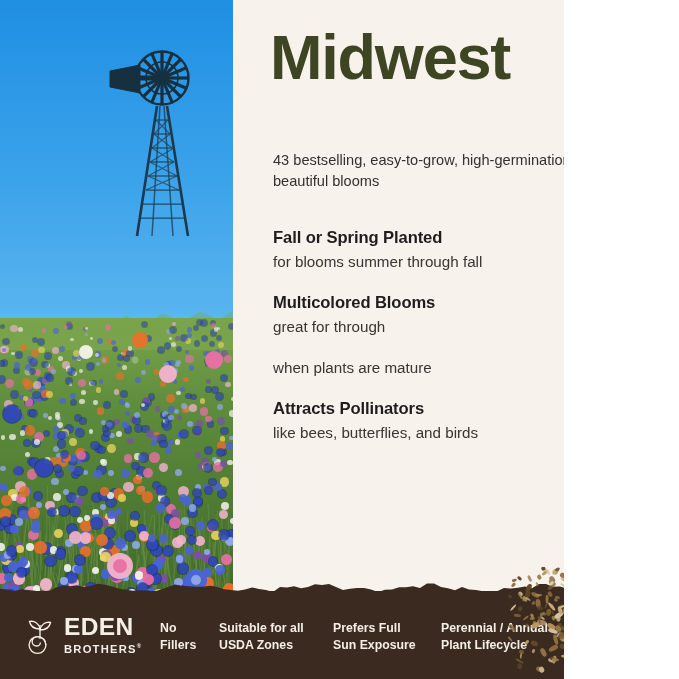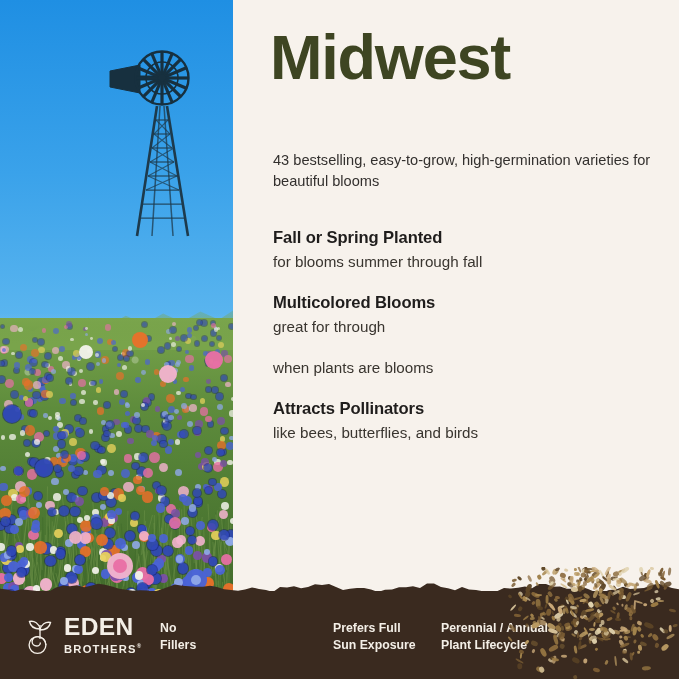--- a/index.html
+++ b/index.html
@@ -1,19 +1,19 @@
 <!DOCTYPE html>
 <html><head>
 <meta charset="utf-8">
 <style>
   html,body{margin:0;padding:0;background:#fff;}
   body{font-family:"Liberation Sans","DejaVu Sans",sans-serif;}
 
   #card{
-    position:relative;width:679px;height:679px;overflow:hidden;
+    position:relative;width:564px;height:679px;overflow:hidden;
     background:#4d7c0f;
   }
 
   
   #photo{
     position:absolute;left:0;top:0;width:233px;height:618px;overflow:hidden;
     background:linear-gradient(180deg,#1F8FE3 0%,#3AA2EA 28%,#63BAF0 58%,#8CCDF4 78%,#A9D9F5 90%);
   }
   .sky-haze{
     position:absolute;left:0;bottom:235px;width:100%;height:70px;
@@ -827,21 +827,21 @@
     <div id="features">
       <div class="feat">
         <div class="feat-title">Fall or Spring Planted</div>
         <div class="feat-sub">for blooms summer through fall</div>
       </div>
       <div class="feat">
         <div class="feat-title">Multicolored Blooms</div>
         <div class="feat-sub">great for through</div>
       </div>
       <div class="feat">
-        <div class="feat-sub">when plants are blooms</div>
+        <div class="feat-sub">when plants are mature</div>
       </div>
       <div class="feat">
         <div class="feat-title">Attracts Pollinators</div>
         <div class="feat-sub">like bees, butterflies, and birds</div>
       </div>
     </div>
   </div>
 
   <div id="footer">
     <svg style="position:absolute;left:0;top:-12px;width:679px;height:16px;" viewBox="0 0 679 16" preserveAspectRatio="none">
@@ -861,20 +861,24 @@
         </svg>
         <div id="logo-word">
           <div id="logo-eden">EDEN</div>
           <div id="logo-bros"><span>BROTHERS</span><sup>®</sup></div>
         </div>
       </div>
 
       <div class="fcol" style="left:160px;">
         <span>No</span>
         <span>Fillers</span>
+      </div>
+      <div class="fcol" style="left:219px;">
+        <span>Suitable for all</span>
+        <span>USDA Zones</span>
       </div>
       <div class="fcol" style="left:333px;">
         <span>Prefers Full</span>
         <span>Sun Exposure</span>
       </div>
       <div class="fcol" style="left:441px;">
         <span>Perennial / Annual</span>
         <span>Plant Lifecycle</span>
       </div>
 

